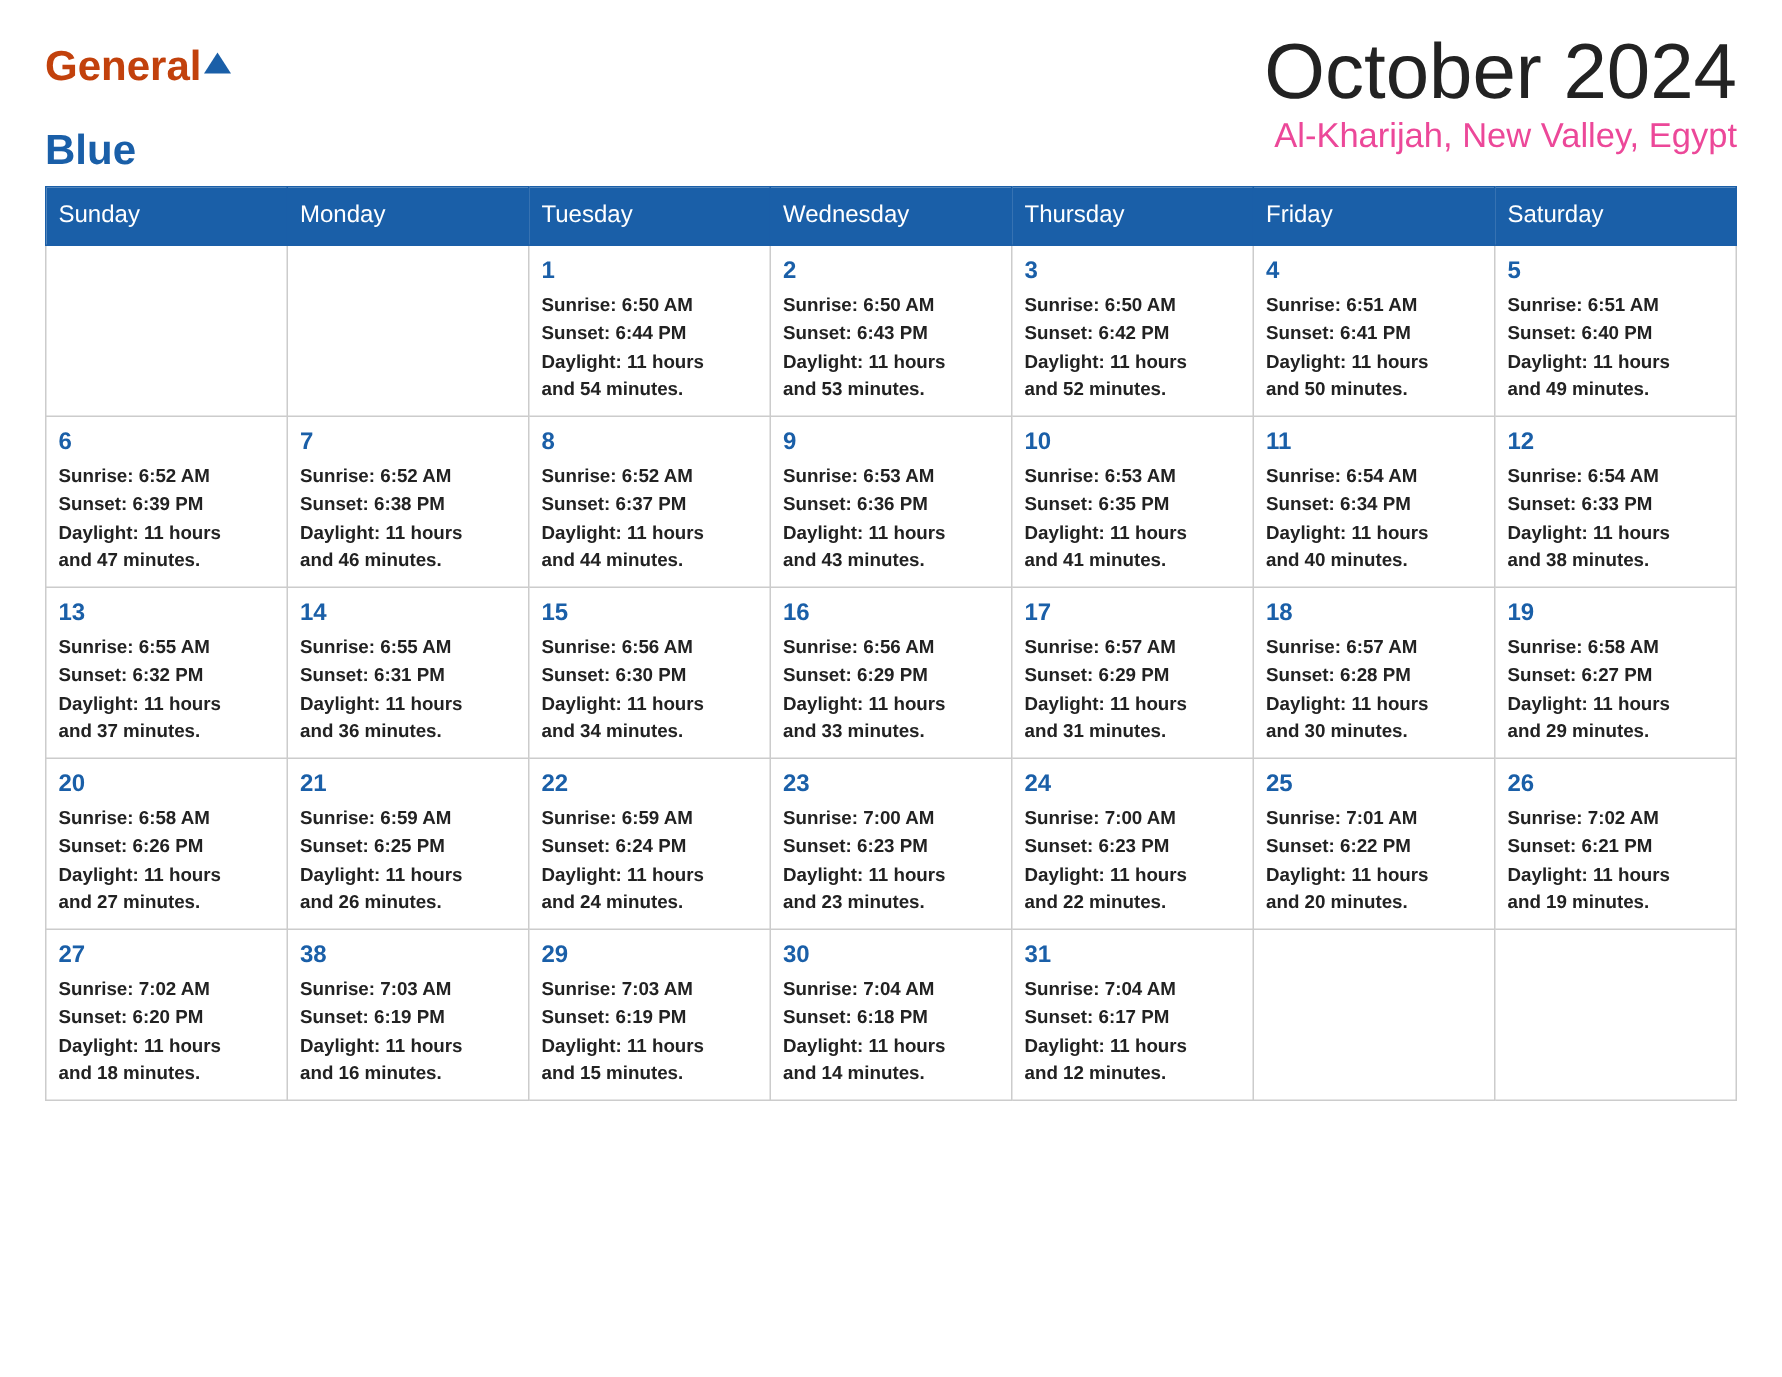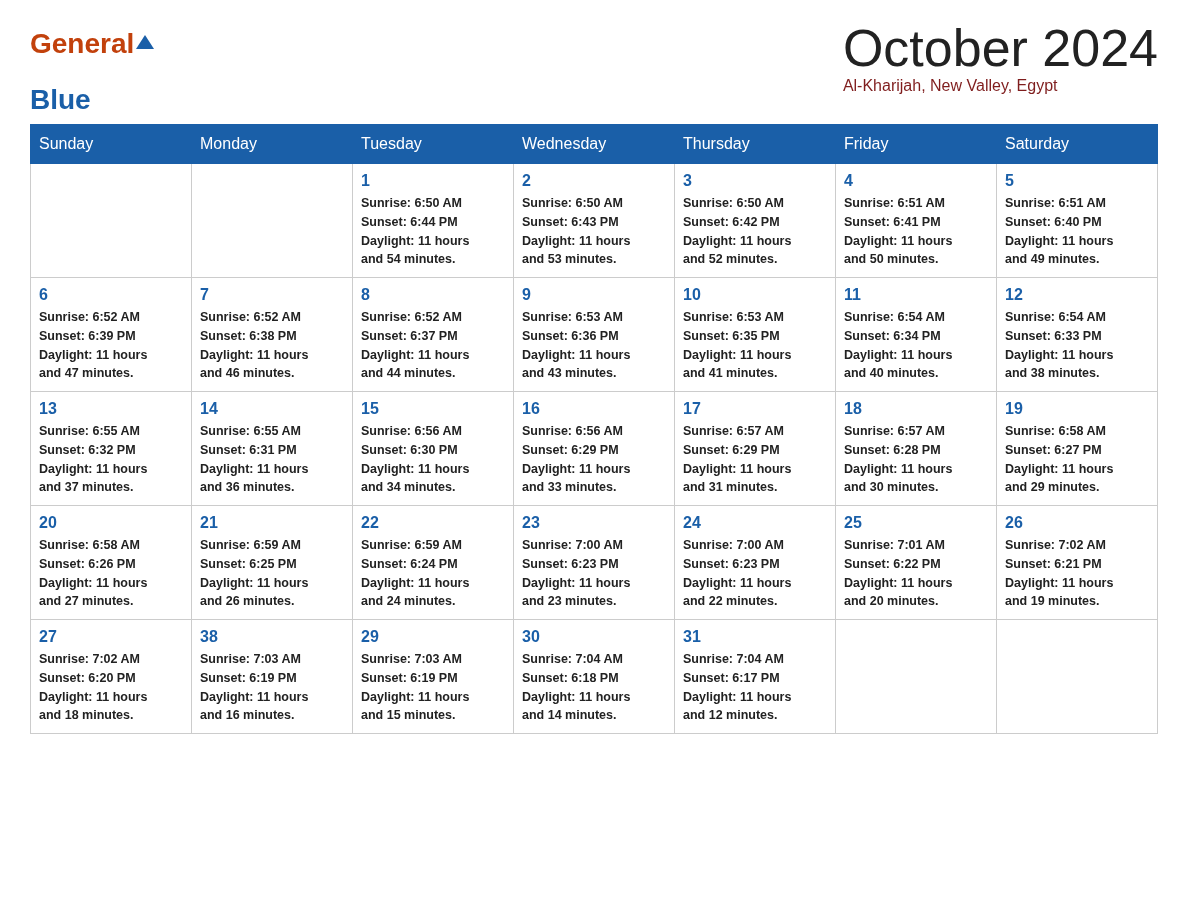--- a/index.html
+++ b/index.html
@@ -33,30 +33,31 @@
       font-weight: bold;
       color: #1a5fa8;
       line-height: 1;
       margin-top: 28px;
     }
     .logo-line1 {
       display: flex;
       align-items: center;
     }
     .title-area {
+      text-align: right;
     }
     .month-title {
       font-size: 52px;
       font-weight: 300;
       color: #222;
       line-height: 1.1;
     }
     .subtitle {
-      font-size: 16px;
-      color: #7f1d1d;
+      font-size: 23px;
+      color: #ec4899;
       font-weight: normal;
     }
     .calendar-table {
       width: 100%;
       border-collapse: collapse;
       table-layout: fixed;
     }
     .calendar-table thead th {
       background-color: #1a5fa8;
       color: white;

